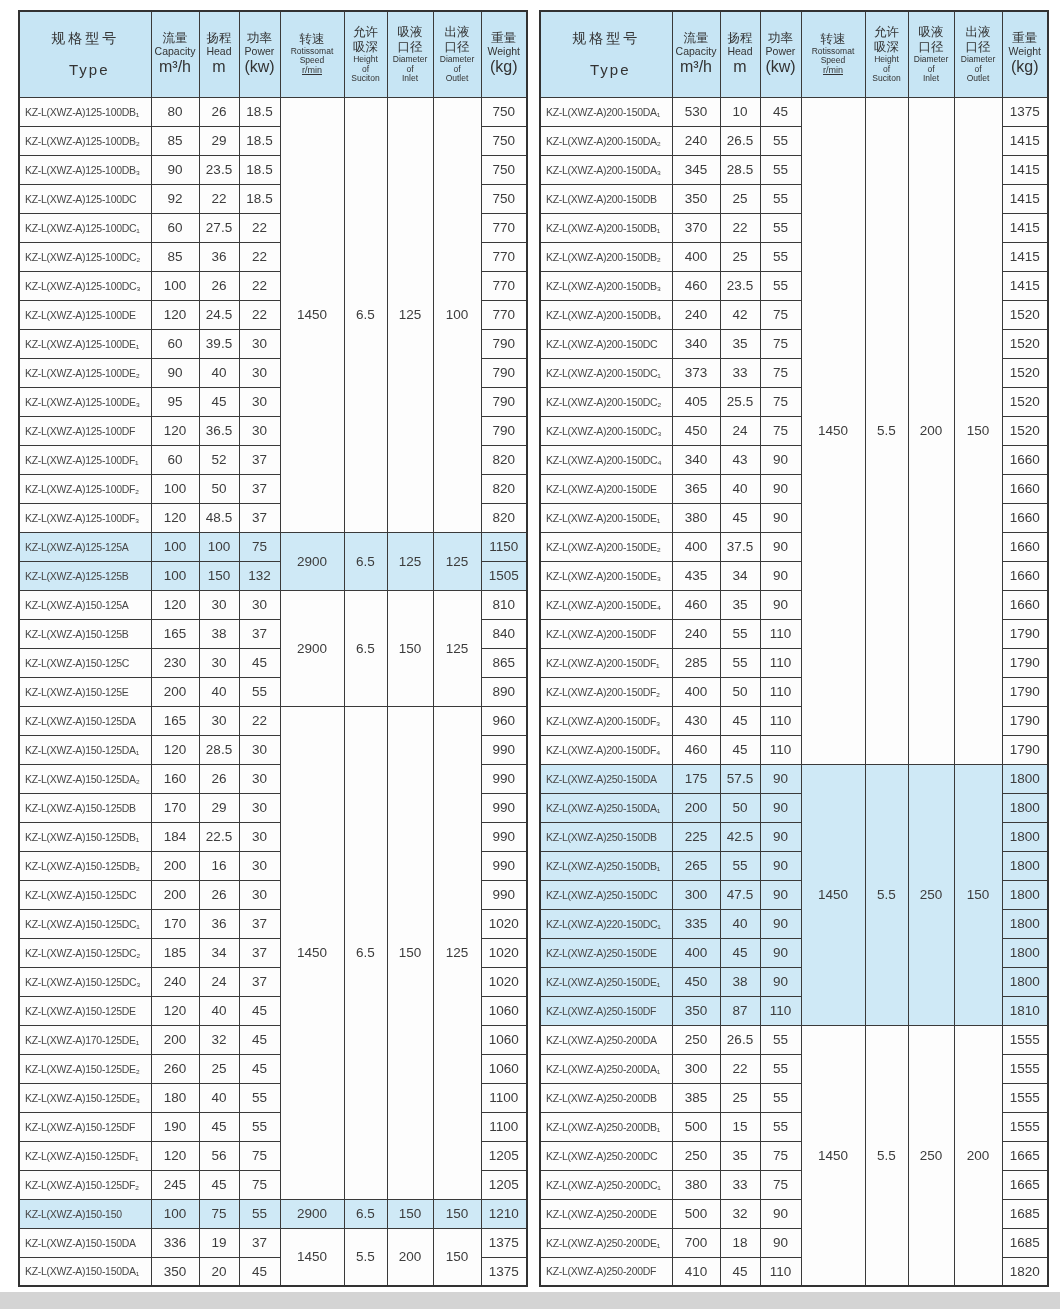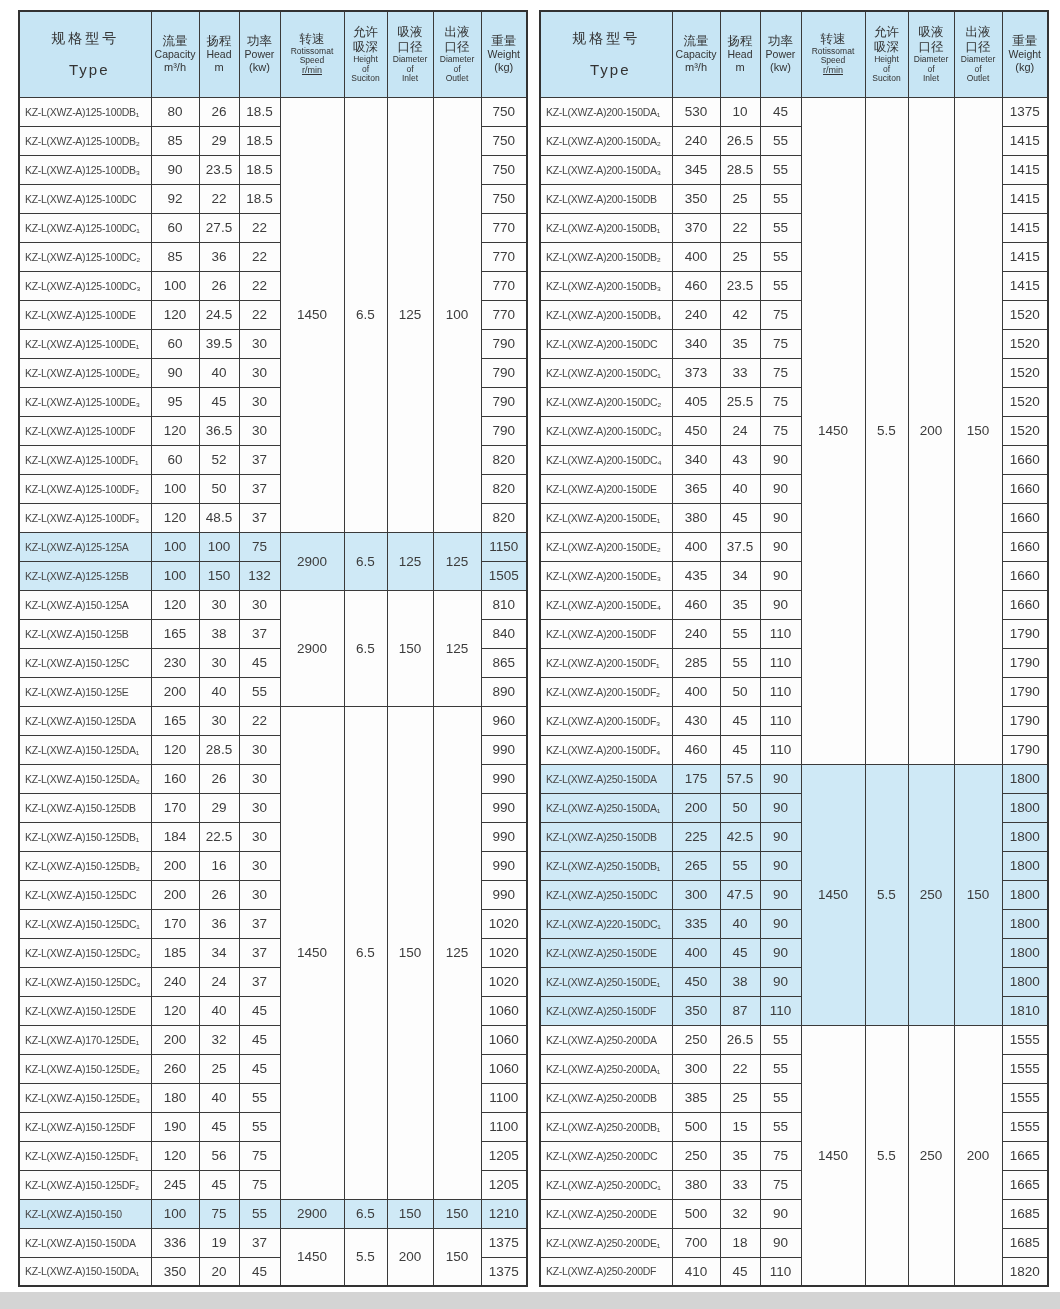--- a/index.html
+++ b/index.html
@@ -24,21 +24,21 @@
   .spec thead th{background:var(--hdr);font-weight:normal;}
   .spec tbody tr{height:29px;}
   .spec td{font-size:13.5px;color:var(--txt);}
   .spec td.type{
     font-size:10.5px;text-align:left;padding-left:5px;letter-spacing:-0.3px;
     white-space:nowrap;color:#474747;
   }
   tr.hl td{background:var(--hl);}
   .cn{display:block;font-size:12.5px;line-height:1.2;white-space:pre-line;color:#333;}
   .en{display:block;font-size:10.5px;line-height:1.1;white-space:pre-line;color:#333;}
-  .unit{display:block;font-size:11px;line-height:1.3;color:#333;}
+  .unit{display:block;font-size:16px;line-height:1.3;color:#333;}
   th.c-type .cn{font-size:14px;letter-spacing:3px;}
   th.c-type .en{font-size:15px;letter-spacing:2px;margin-top:16px;padding-left:8px;}
   th.c-speed .en,th.c-suction .en,th.c-inlet .en,th.c-outlet .en{font-size:8.5px;}
   th.c-speed .unit{font-size:9px;text-decoration:underline;}
   .bottom-strip{
     position:absolute;left:0;top:1292px;width:1060px;height:17px;background:#d4d4d4;
   }
 </style>
 </head>
 <body>

